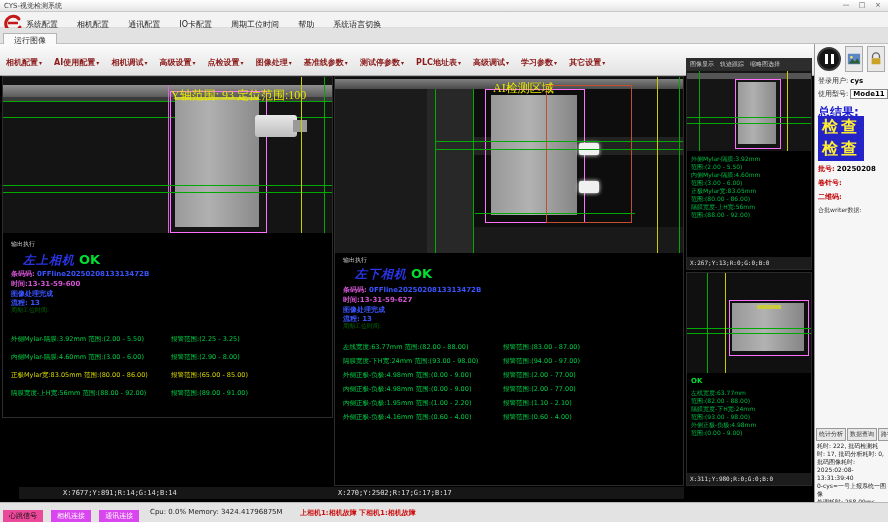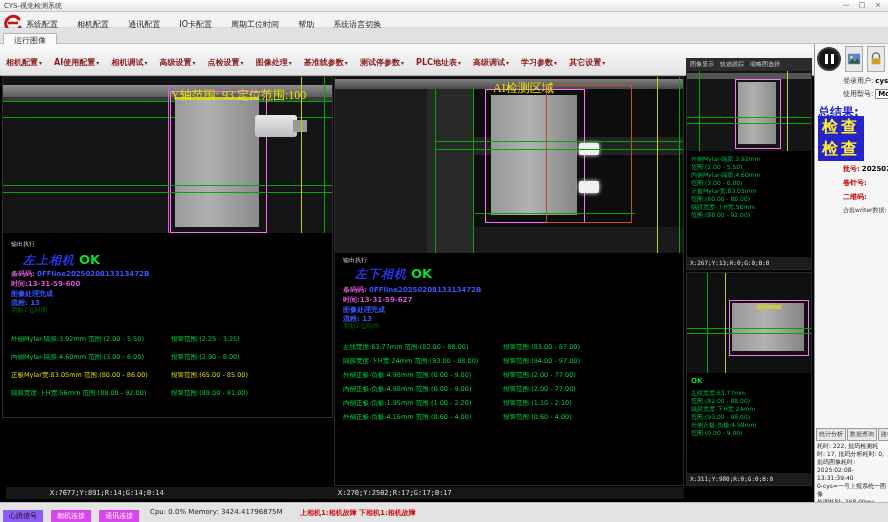--- a/index.html
+++ b/index.html
@@ -46,35 +46,35 @@
   .thumb{position:absolute;left:686px;width:126px;background:#000;border:1px solid #2a2a2a;box-sizing:border-box;}
   .thumb .tcoord{position:absolute;left:0;bottom:0;width:100%;height:12px;background:#1c1c1c;color:#e0e0e0;font-size:6px;line-height:12px;padding-left:3px;box-sizing:border-box;font-family:"DejaVu Sans Mono",monospace;white-space:nowrap;}
   .tlines{position:absolute;left:4px;font-size:6px;color:#00bb44;line-height:8px;white-space:nowrap;}
   .tok{position:absolute;left:4px;font-size:7px;font-weight:bold;color:#00dd33;}
   
   .sidebar{position:absolute;left:814px;top:44px;width:74px;height:458px;background:#f6f6f6;border-left:1px solid #999;box-sizing:border-box;}
   .ctrlrow{position:absolute;left:2px;top:2px;display:flex;gap:4px;align-items:center;}
   .pausebtn{width:24px;height:24px;border-radius:50%;background:#151515;border:2px solid #3a3a3a;display:flex;align-items:center;justify-content:center;gap:3px;box-sizing:border-box;}
   .pbar{width:3px;height:10px;background:#fff;display:block;}
   .iconbtn{width:18px;height:26px;background:#e9e9e9;border:1px solid #aaa;display:flex;align-items:center;justify-content:center;box-sizing:border-box;}
-  .sline{position:absolute;left:3px;font-size:7px;color:#222;white-space:nowrap;margin-left:25px;}
+  .sline{position:absolute;left:3px;font-size:7px;color:#222;white-space:nowrap;}
   .slabel{color:#333;}
   .sval{color:#000;font-weight:bold;margin-left:2px;}
   .boxed{border:1px solid #888;padding:0 2px;background:#fff;}
   .resultlabel{position:absolute;left:3px;font-size:12px;color:#2020d0;font-weight:bold;}
   .result-big{position:absolute;left:3px;background:#2323c8;color:#ffee33;font-size:16px;font-weight:bold;padding:1px 4px;letter-spacing:3px;white-space:nowrap;}
   .rlabel{color:#c00000;font-weight:bold;}
   .rlabel.dark{color:#333;font-weight:normal;font-size:6px;}
   .stats-tabs{position:absolute;left:1px;display:flex;gap:1px;}
   .stats-tab{font-size:6px;border:1px solid #999;background:#e8e8e8;padding:1px 2px;color:#333;white-space:nowrap;}
   .stats-lines{position:absolute;left:2px;width:70px;font-size:6px;color:#222;line-height:8px;}
   
   .statusbar{position:absolute;left:0;top:502px;width:888px;height:20px;background:#e3e3e3;border-top:1px solid #b8b8b8;box-sizing:border-box;}
   .badge{display:inline-block;margin:3px 0 0 3px;padding:1px 6px;font-size:7px;}
-  .badge.yellow{background:#8b5cf6;color:#111;}
+  .badge.yellow{background:#ec4899;color:#111;}
   .badge.red{background:#d946ef;color:#fff;}
   .cpu{position:absolute;left:150px;top:5px;font-size:7px;color:#222;white-space:nowrap;}
   .errors{position:absolute;left:300px;top:5px;font-size:7px;color:#cc1111;font-weight:bold;white-space:nowrap;}
 </style>
 </head>
 <body>
 
 <div id="app">
 
   <div class="titlebar">
@@ -326,21 +326,21 @@
     <div class="stats-lines" style="top:398px;">
       <div>耗时: 222, 批码检测耗</div>
       <div>时: 17, 批码分析耗时: 0,</div>
       <div>批码图像耗时:</div>
       <div>2025:02:08-13:31:39:40</div>
       <div>0-cys=一号上报系统一图像</div>
       <div>处理耗时: 258.09ms</div>
     </div>
   </div>
 
-  <div class="coordbar" style="left:6px;width:331px;padding-left:44px;">X:7677;Y:891;R:14;G:14;B:14</div>
+  <div class="coordbar" style="left:19px;width:331px;padding-left:44px;">X:7677;Y:891;R:14;G:14;B:14</div>
   <div class="coordbar" style="left:334px;width:350px;">X:270;Y:2502;R:17;G:17;B:17</div>
 
   <div class="statusbar">
     <span class="badge yellow">心跳信号</span>
     <span class="badge red">相机连接</span>
     <span class="badge red">通讯连接</span>
     <span class="cpu">Cpu: 0.0% Memory: 3424.41796875M</span>
     <span class="errors">上相机1:相机故障  下相机1:相机故障</span>
   </div>
 

